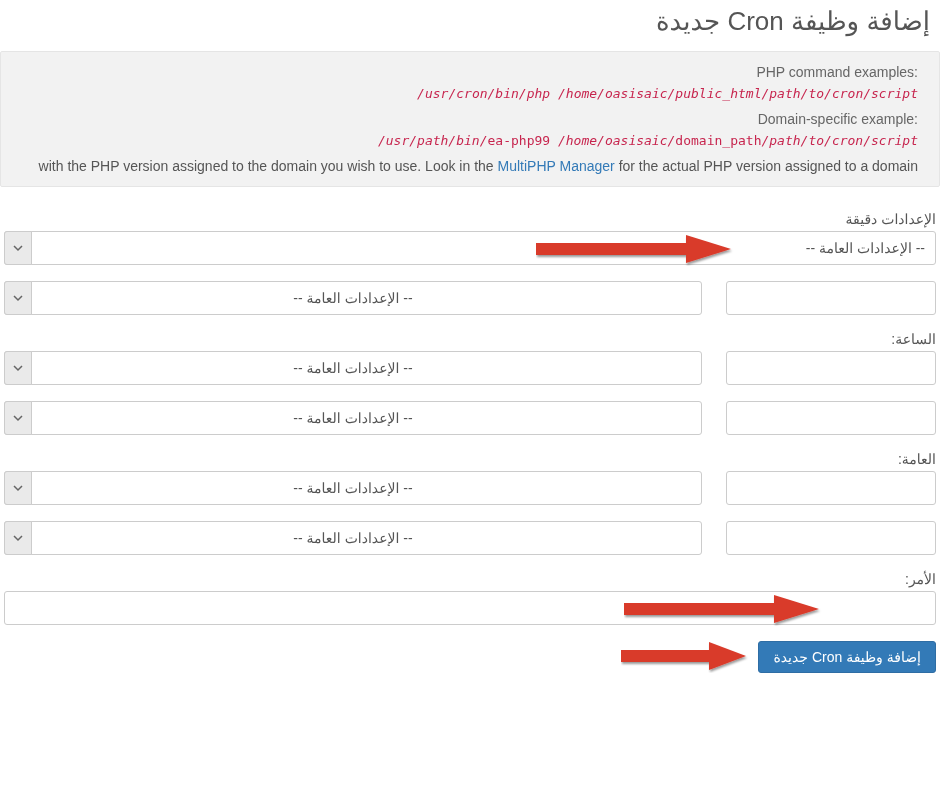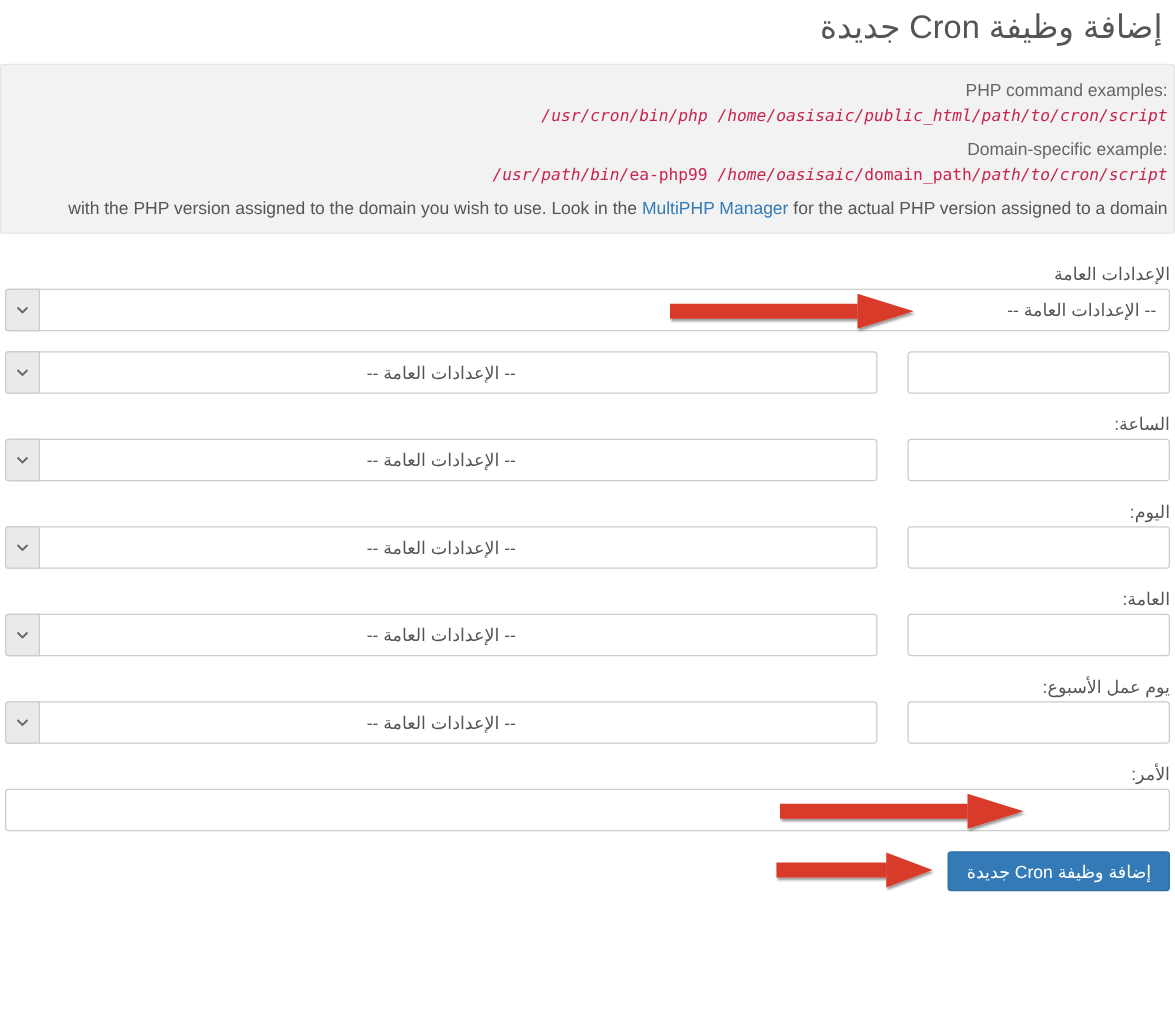--- a/index.html
+++ b/index.html
@@ -14,21 +14,21 @@
     font-size: 26px;
     font-weight: 400;
     color: #555;
     padding: 6px 10px 14px;
     text-align: right;
   }
   .info-panel {
     background: #f2f2f2;
     border: 1px solid #e5e5e5;
     border-radius: 2px;
-    padding: 12px 1px 12px 4px;
+    padding: 12px 17px 12px 4px;
     direction: ltr;
     text-align: right;
     margin-bottom: 24px;
   }
   .info-panel .info-line {
     color: #666;
     font-size: 14px;
     margin-bottom: 6px;
     padding: 0 4px;
   }
@@ -163,21 +163,21 @@
     <span>/usr/path/bin/</span><span class="no-italic">ea-php99</span><span> /home/oasisaic/</span><span class="no-italic">domain_path</span><span>/path/to/cron/script</span>
   </div>
   <div class="domain-note">
     <span>with the PHP version assigned to the domain you wish to use. Look in the </span><a href="#">MultiPHP Manager</a><span> for the actual PHP version assigned to a domain</span>
   </div>
 </div>
 
 <div class="form-area">
 
   <div class="field-group single-row">
-    <label class="field-label">الإعدادات العامة</label>
+    <label class="field-label">الإعدادات دقيقة</label>
     <div class="wide-select-wrap" style="position:relative;">
       <select>
         <option>-- الإعدادات العامة --</option>
       </select>
       <span class="select-chevron">
         <svg viewBox="0 0 10 10">
             <path d="M1 3 L5 7 L9 3" fill="none" stroke="#666" stroke-width="1.5"></path>
           </svg>
       </span>
       
@@ -220,21 +220,20 @@
         <span class="select-chevron">
             <svg viewBox="0 0 10 10">
               <path d="M1 3 L5 7 L9 3" fill="none" stroke="#666" stroke-width="1.5"></path>
             </svg>
           </span>
       </div>
     </div>
   </div>
 
   <div class="field-group">
-    <label class="field-label">اليوم:</label>
     <div class="split-row">
       <div class="small-input"><input type="text" value="" style=""></div>
       <div class="grow-select">
         <select><option>-- الإعدادات العامة --</option></select>
         <span class="select-chevron">
             <svg viewBox="0 0 10 10">
               <path d="M1 3 L5 7 L9 3" fill="none" stroke="#666" stroke-width="1.5"></path>
             </svg>
           </span>
       </div>
@@ -250,21 +249,20 @@
         <span class="select-chevron">
             <svg viewBox="0 0 10 10">
               <path d="M1 3 L5 7 L9 3" fill="none" stroke="#666" stroke-width="1.5"></path>
             </svg>
           </span>
       </div>
     </div>
   </div>
 
   <div class="field-group">
-    <label class="field-label">يوم عمل الأسبوع:</label>
     <div class="split-row">
       <div class="small-input"><input type="text" value="" style=""></div>
       <div class="grow-select">
         <select><option>-- الإعدادات العامة --</option></select>
         <span class="select-chevron">
             <svg viewBox="0 0 10 10">
               <path d="M1 3 L5 7 L9 3" fill="none" stroke="#666" stroke-width="1.5"></path>
             </svg>
           </span>
       </div>

